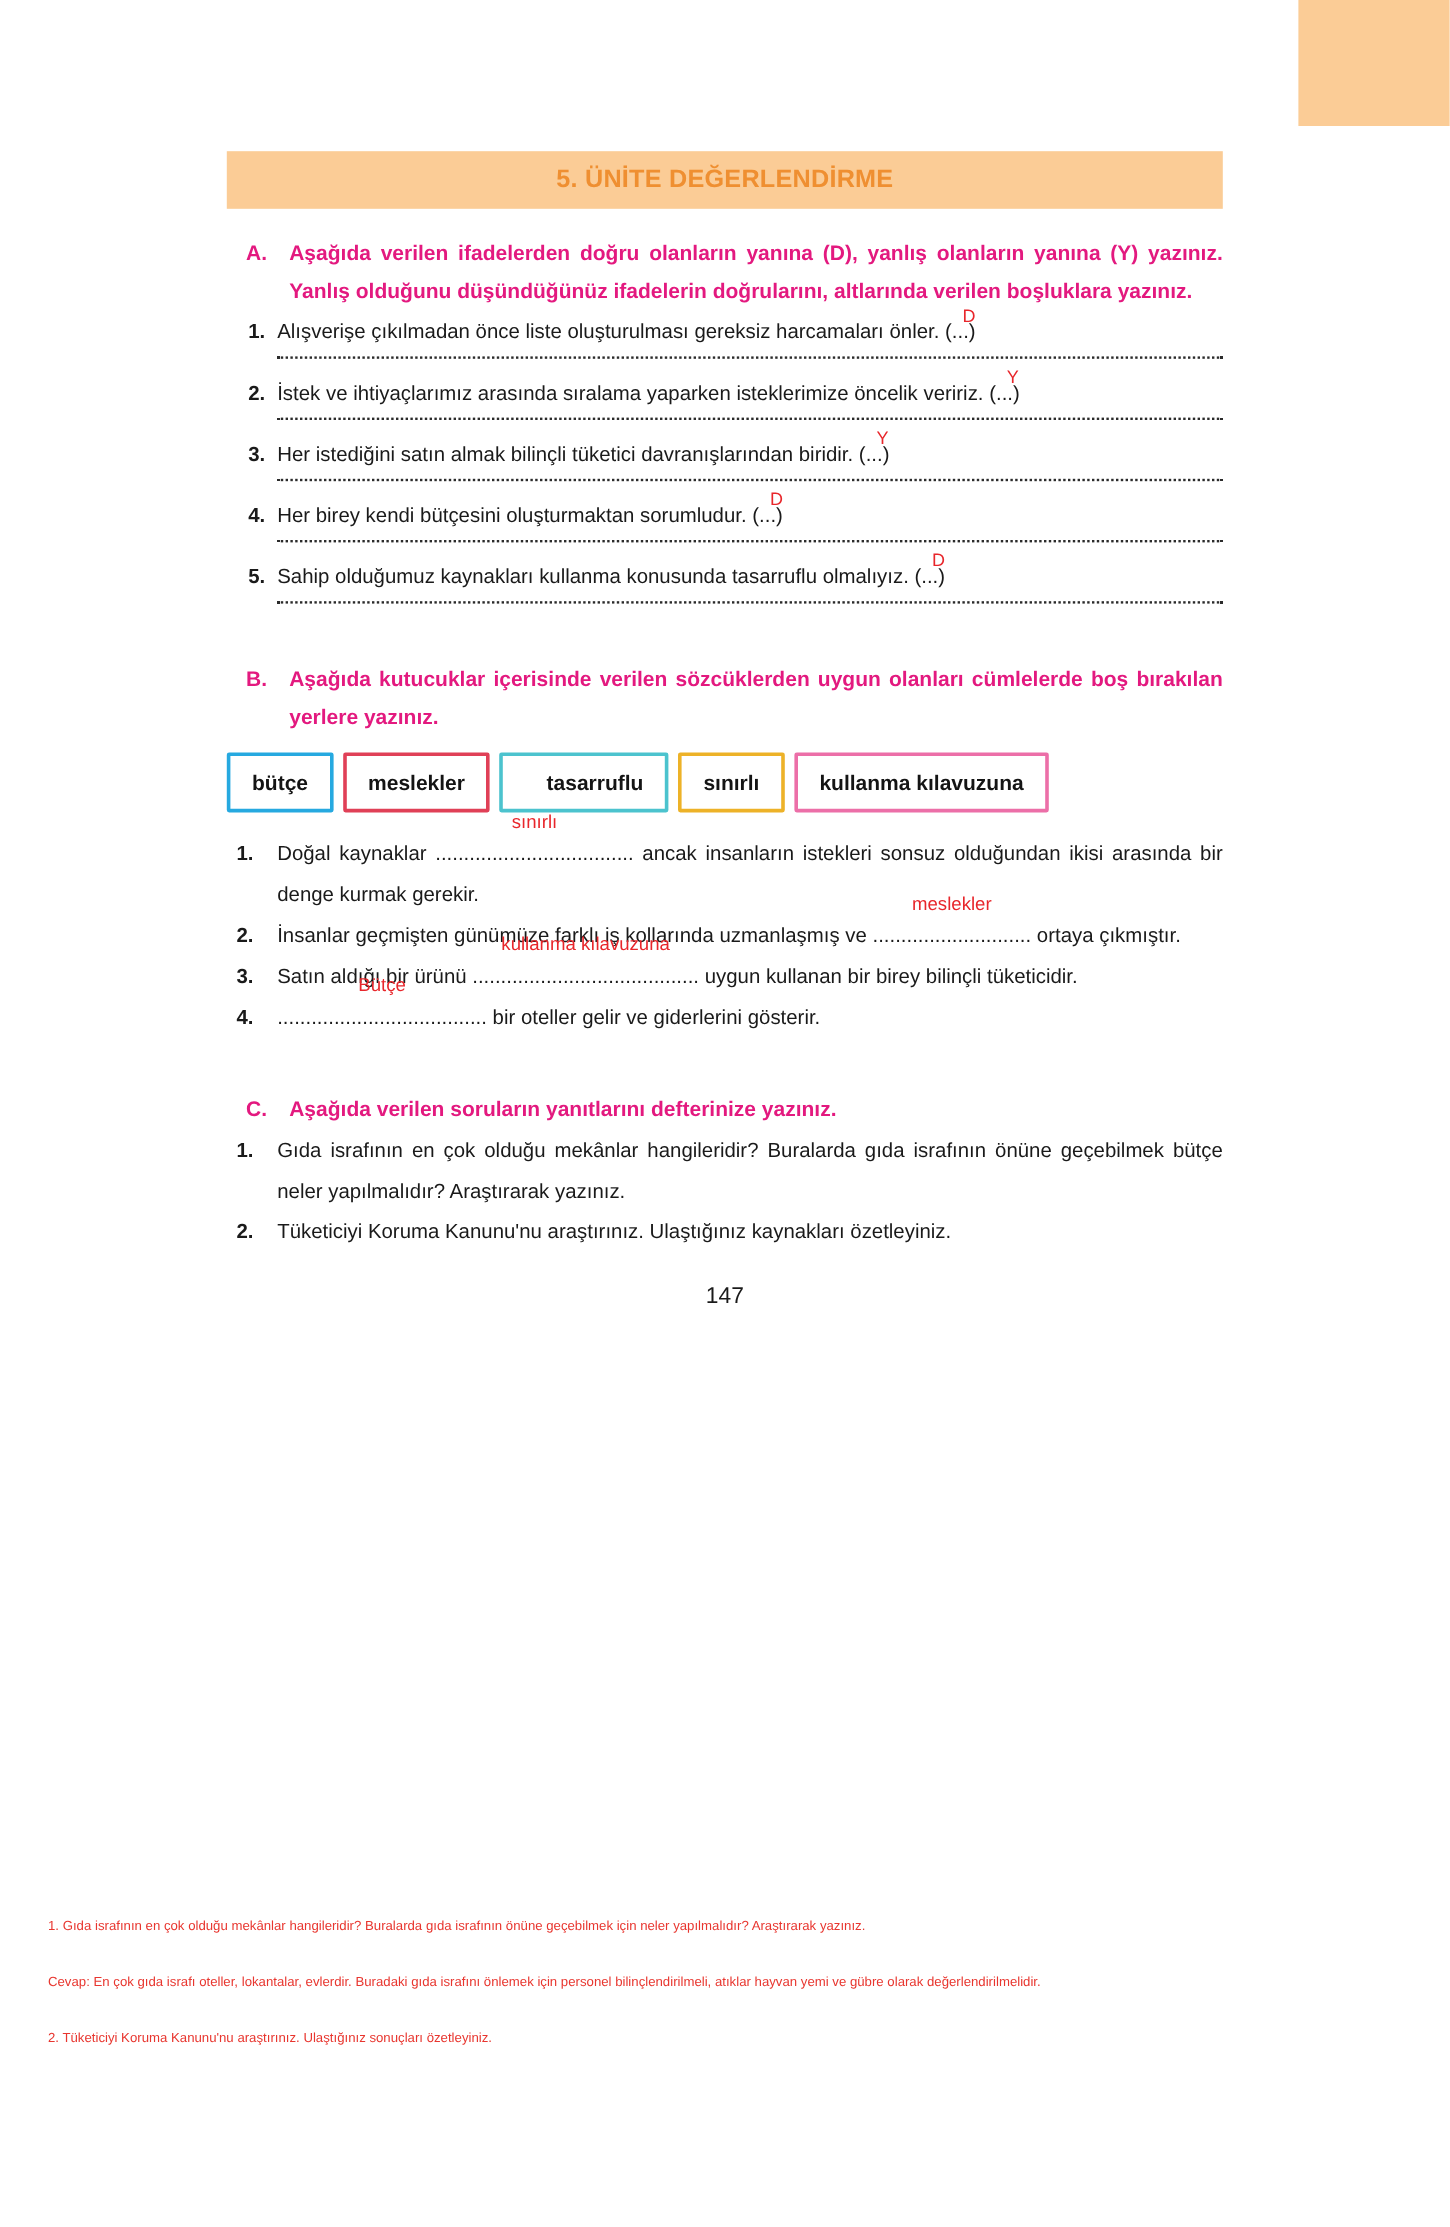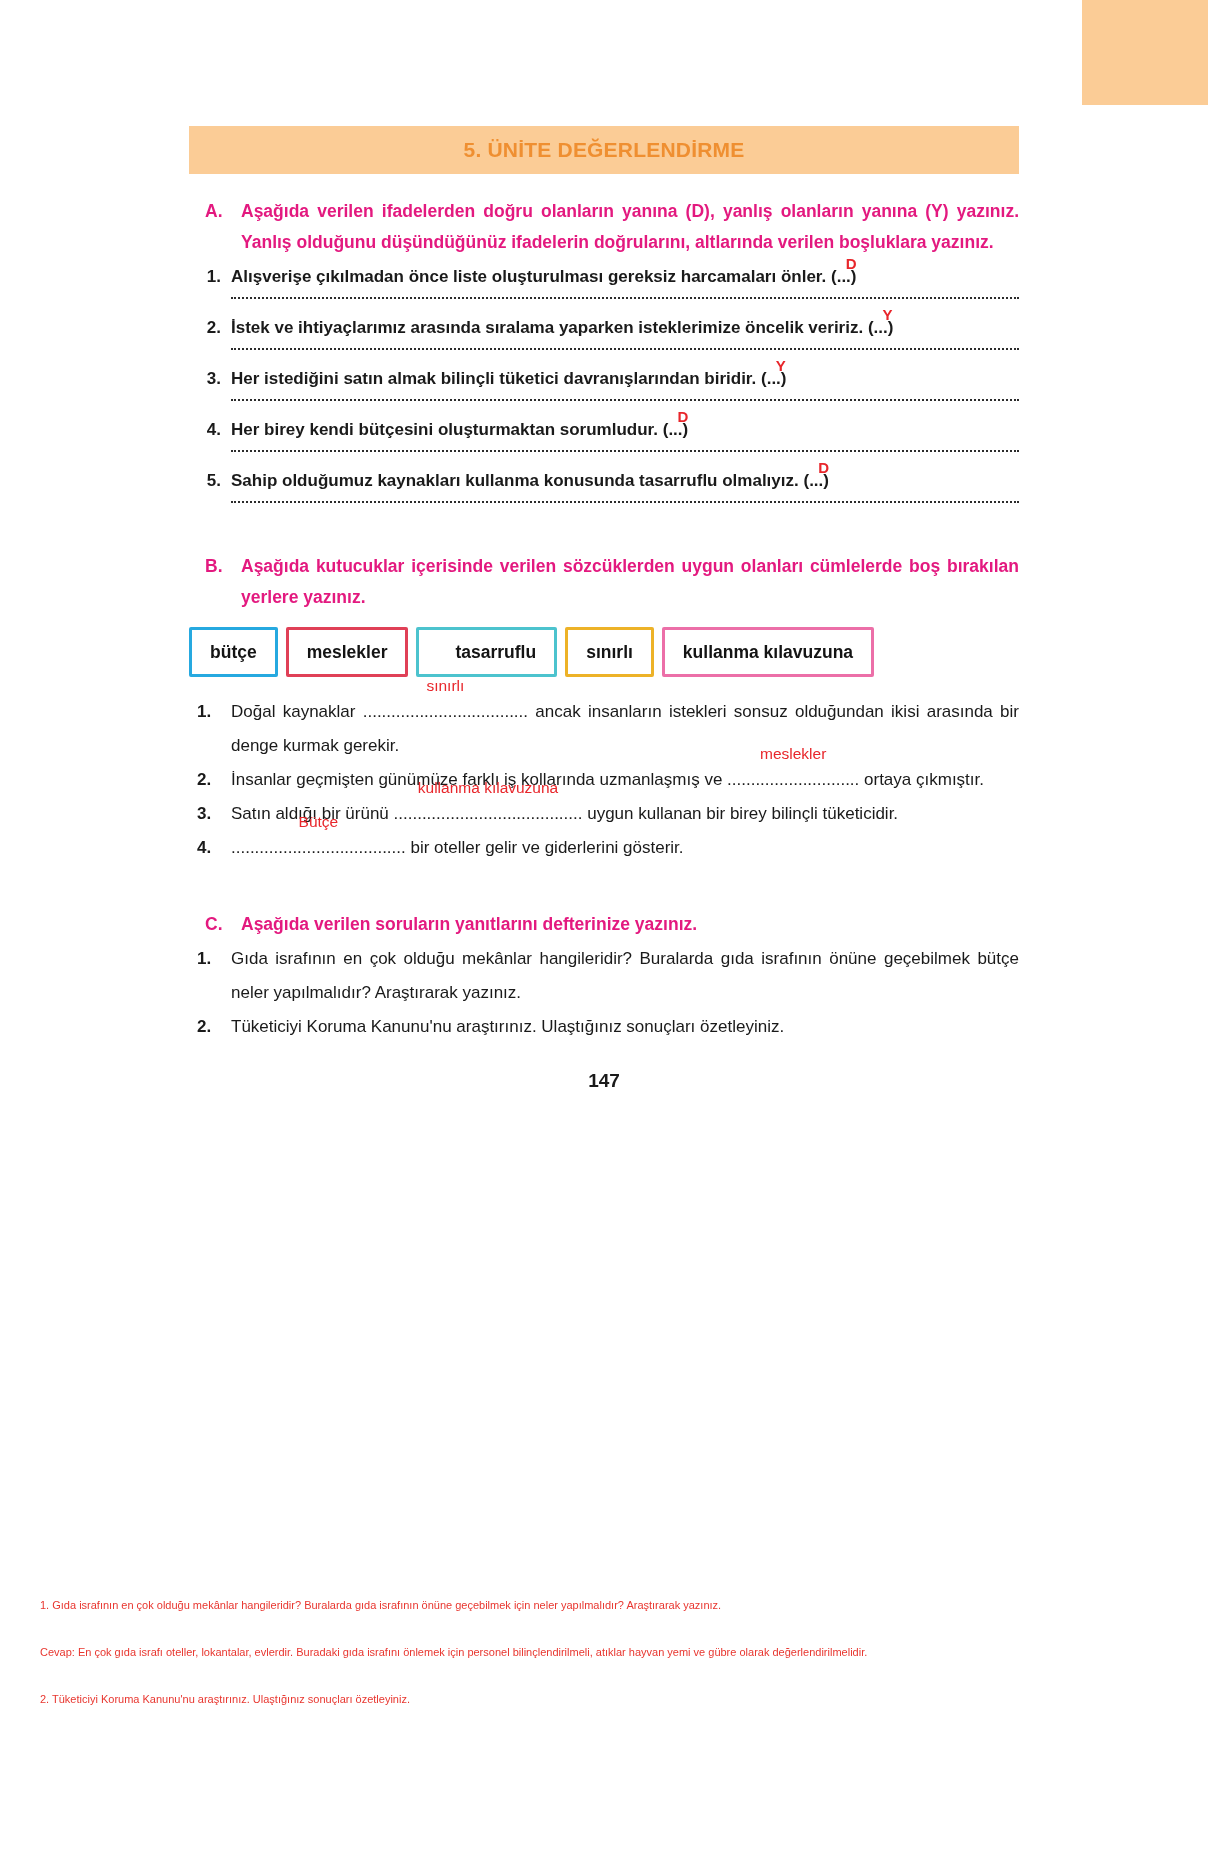--- a/index.html
+++ b/index.html
@@ -84,21 +84,21 @@
     color: #1a1a1a;
   }
   .qnum {
     width: 42px;
     flex: 0 0 42px;
     text-align: right;
     padding-right: 10px;
     box-sizing: border-box;
     font-weight: bold;
   }
-  .qtext { flex: 1 1 auto; font-weight: bold; }
+  .qtext { flex: 1 1 auto; }
 
   .answer-paren {
     white-space: nowrap;
     position: relative;
   }
   .ans-letter {
     color: #e8262b;
     position: absolute;
     left: 9px;
     top: -11px;
@@ -177,21 +177,21 @@
 
   
   .clist { margin-top: 2px; }
 
   
   .page-number {
     text-align: center;
     font-size: 19px;
     color: #1a1a1a;
     margin-top: 26px;
-    font-weight: bold;
+    font-weight: normal;
   }
 
   
   .answer-key {
     position: absolute;
     left: 40px;
     right: 28px;
     top: 1592px;
     color: #e8362f;
     font-size: 11px;
@@ -313,21 +313,21 @@
       <span class="section-text nojustify">Aşağıda verilen soruların yanıtlarını defterinize yazınız.</span>
     </div>
 
     <div class="clist">
       <div class="frow">
         <span class="fnum">1.</span>
         <span class="ftext">Gıda israfının en çok olduğu mekânlar hangileridir? Buralarda gıda israfının önüne geçebilmek bütçe neler yapılmalıdır? Araştırarak yazınız.</span>
       </div>
       <div class="frow">
         <span class="fnum">2.</span>
-        <span class="ftext nojustify">Tüketiciyi Koruma Kanunu'nu araştırınız. Ulaştığınız sonuçları özetleyiniz.</span>
+        <span class="ftext nojustify">Tüketiciyi Koruma Kanunu'nu araştırınız. Ulaştığınız kaynakları özetleyiniz.</span>
       </div>
     </div>
 
     <div class="page-number">147</div>
 
   </div>
 </div>
 
 <div class="answer-key">
   <p>1. Gıda israfının en çok olduğu mekânlar hangileridir? Buralarda gıda israfının önüne geçebilmek için neler yapılmalıdır? Araştırarak yazınız.</p>

